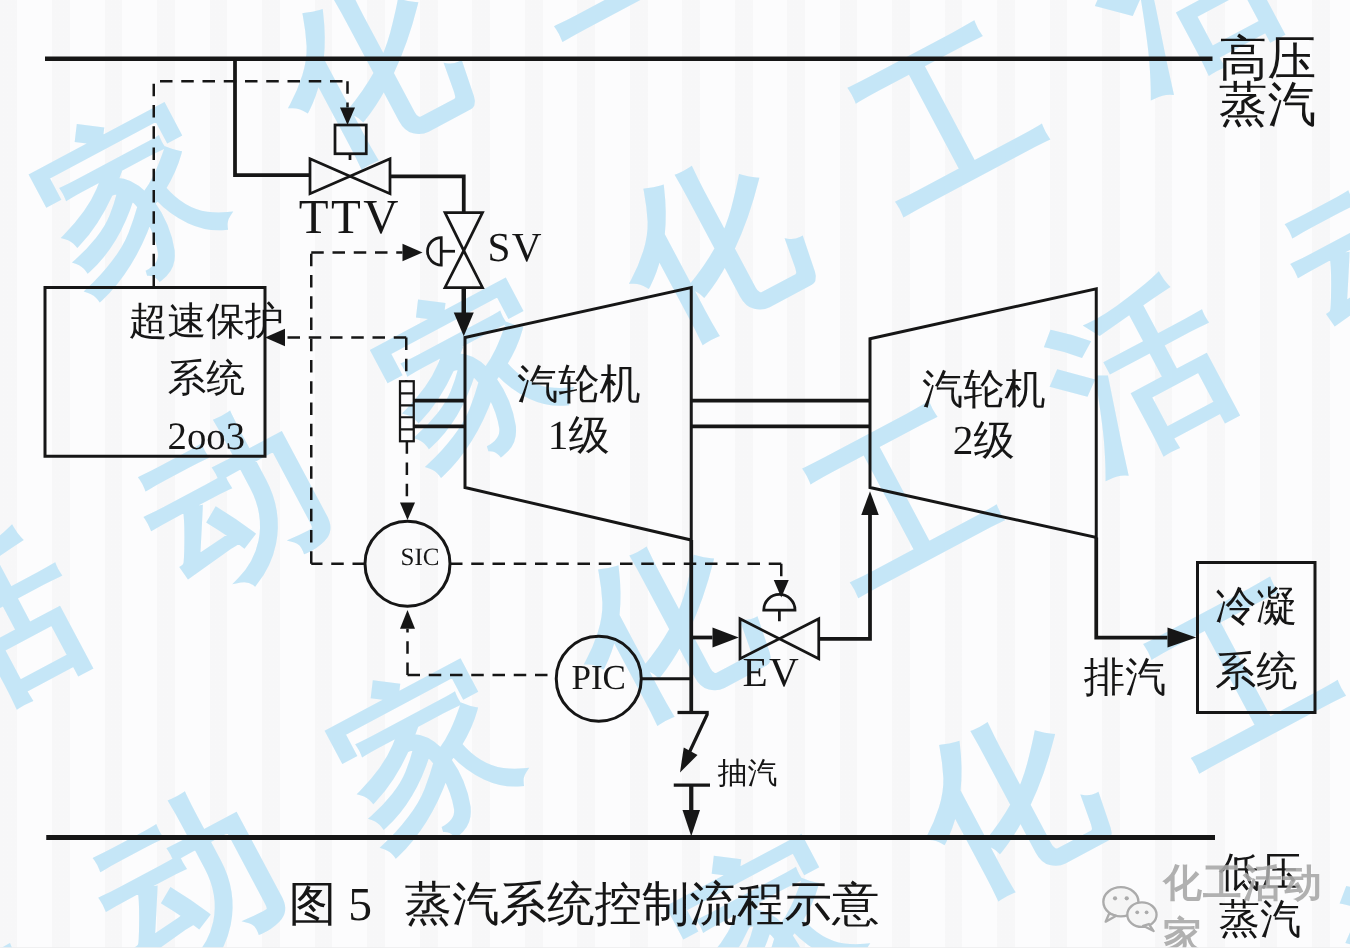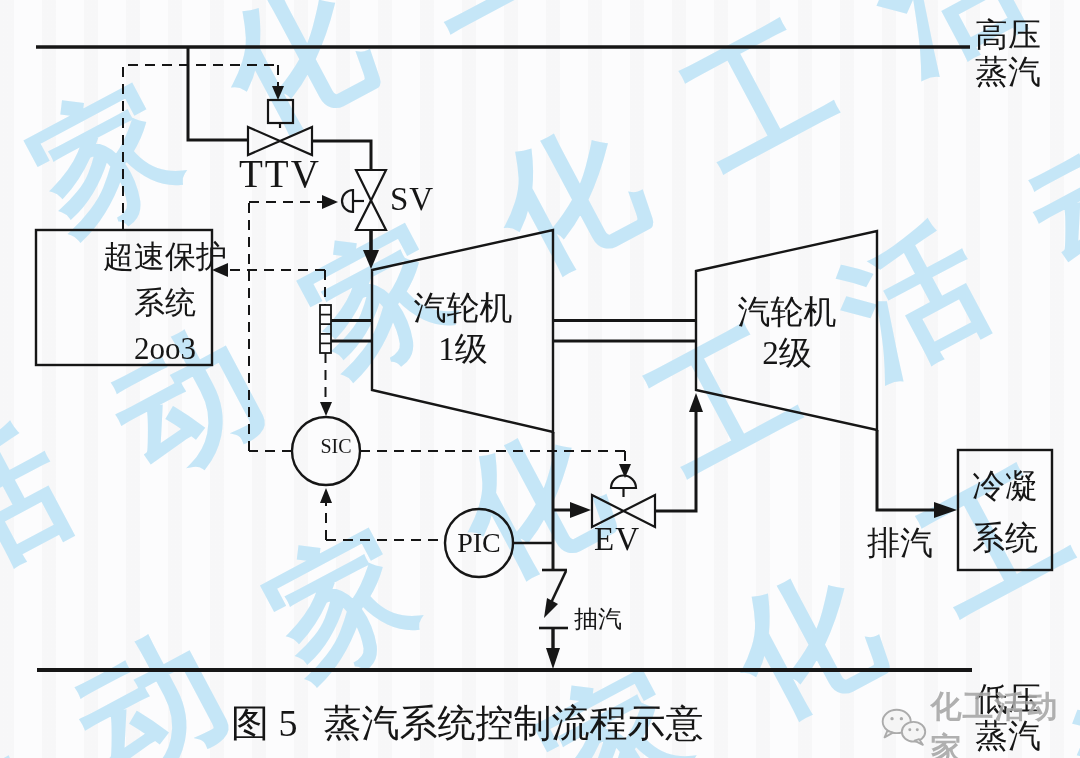--- a/index.html
+++ b/index.html
@@ -29,21 +29,21 @@
     color:#c5e6f7;
   }
   .wm-row{height:252px;}
   .wm-row:nth-child(even){margin-left:-175px;}
 
   svg.diagram{position:absolute;left:0;top:0;z-index:2;}
 
   .lbl{position:absolute;z-index:3;line-height:1.12;}
   .lbl.center{text-align:center;}
 
-  .hp-steam{left:975px;top:17px;width:80px;font-size:33px;line-height:37px;}
+  .hp-steam{left:975px;top:29px;width:80px;font-size:39px;line-height:37px;}
   .lp-steam{left:975px;top:633px;width:80px;font-size:33px;line-height:37px;margin-top:48px;}
   .ttv-label{left:239px;top:152px;font-size:39px;letter-spacing:2px;}
   .sv-label{left:390px;top:181px;font-size:33px;letter-spacing:1px;}
   .ev-label{left:594px;top:521px;font-size:33px;letter-spacing:1px;}
   .sic-label{left:292px;top:435px;width:88px;font-size:20px;}
   .pic-label{left:445px;top:527px;width:68px;font-size:28px;}
   .turbine1-label{left:383px;top:288px;width:160px;font-size:33px;line-height:41px;}
   .turbine2-label{left:707px;top:292px;width:160px;font-size:33px;line-height:41px;}
   .overspeed-label{left:38px;top:234px;width:172px;font-size:31px;line-height:46px;margin-left:41px;}
   .condenser-label{left:960px;top:460px;width:90px;font-size:33px;line-height:52px;}

